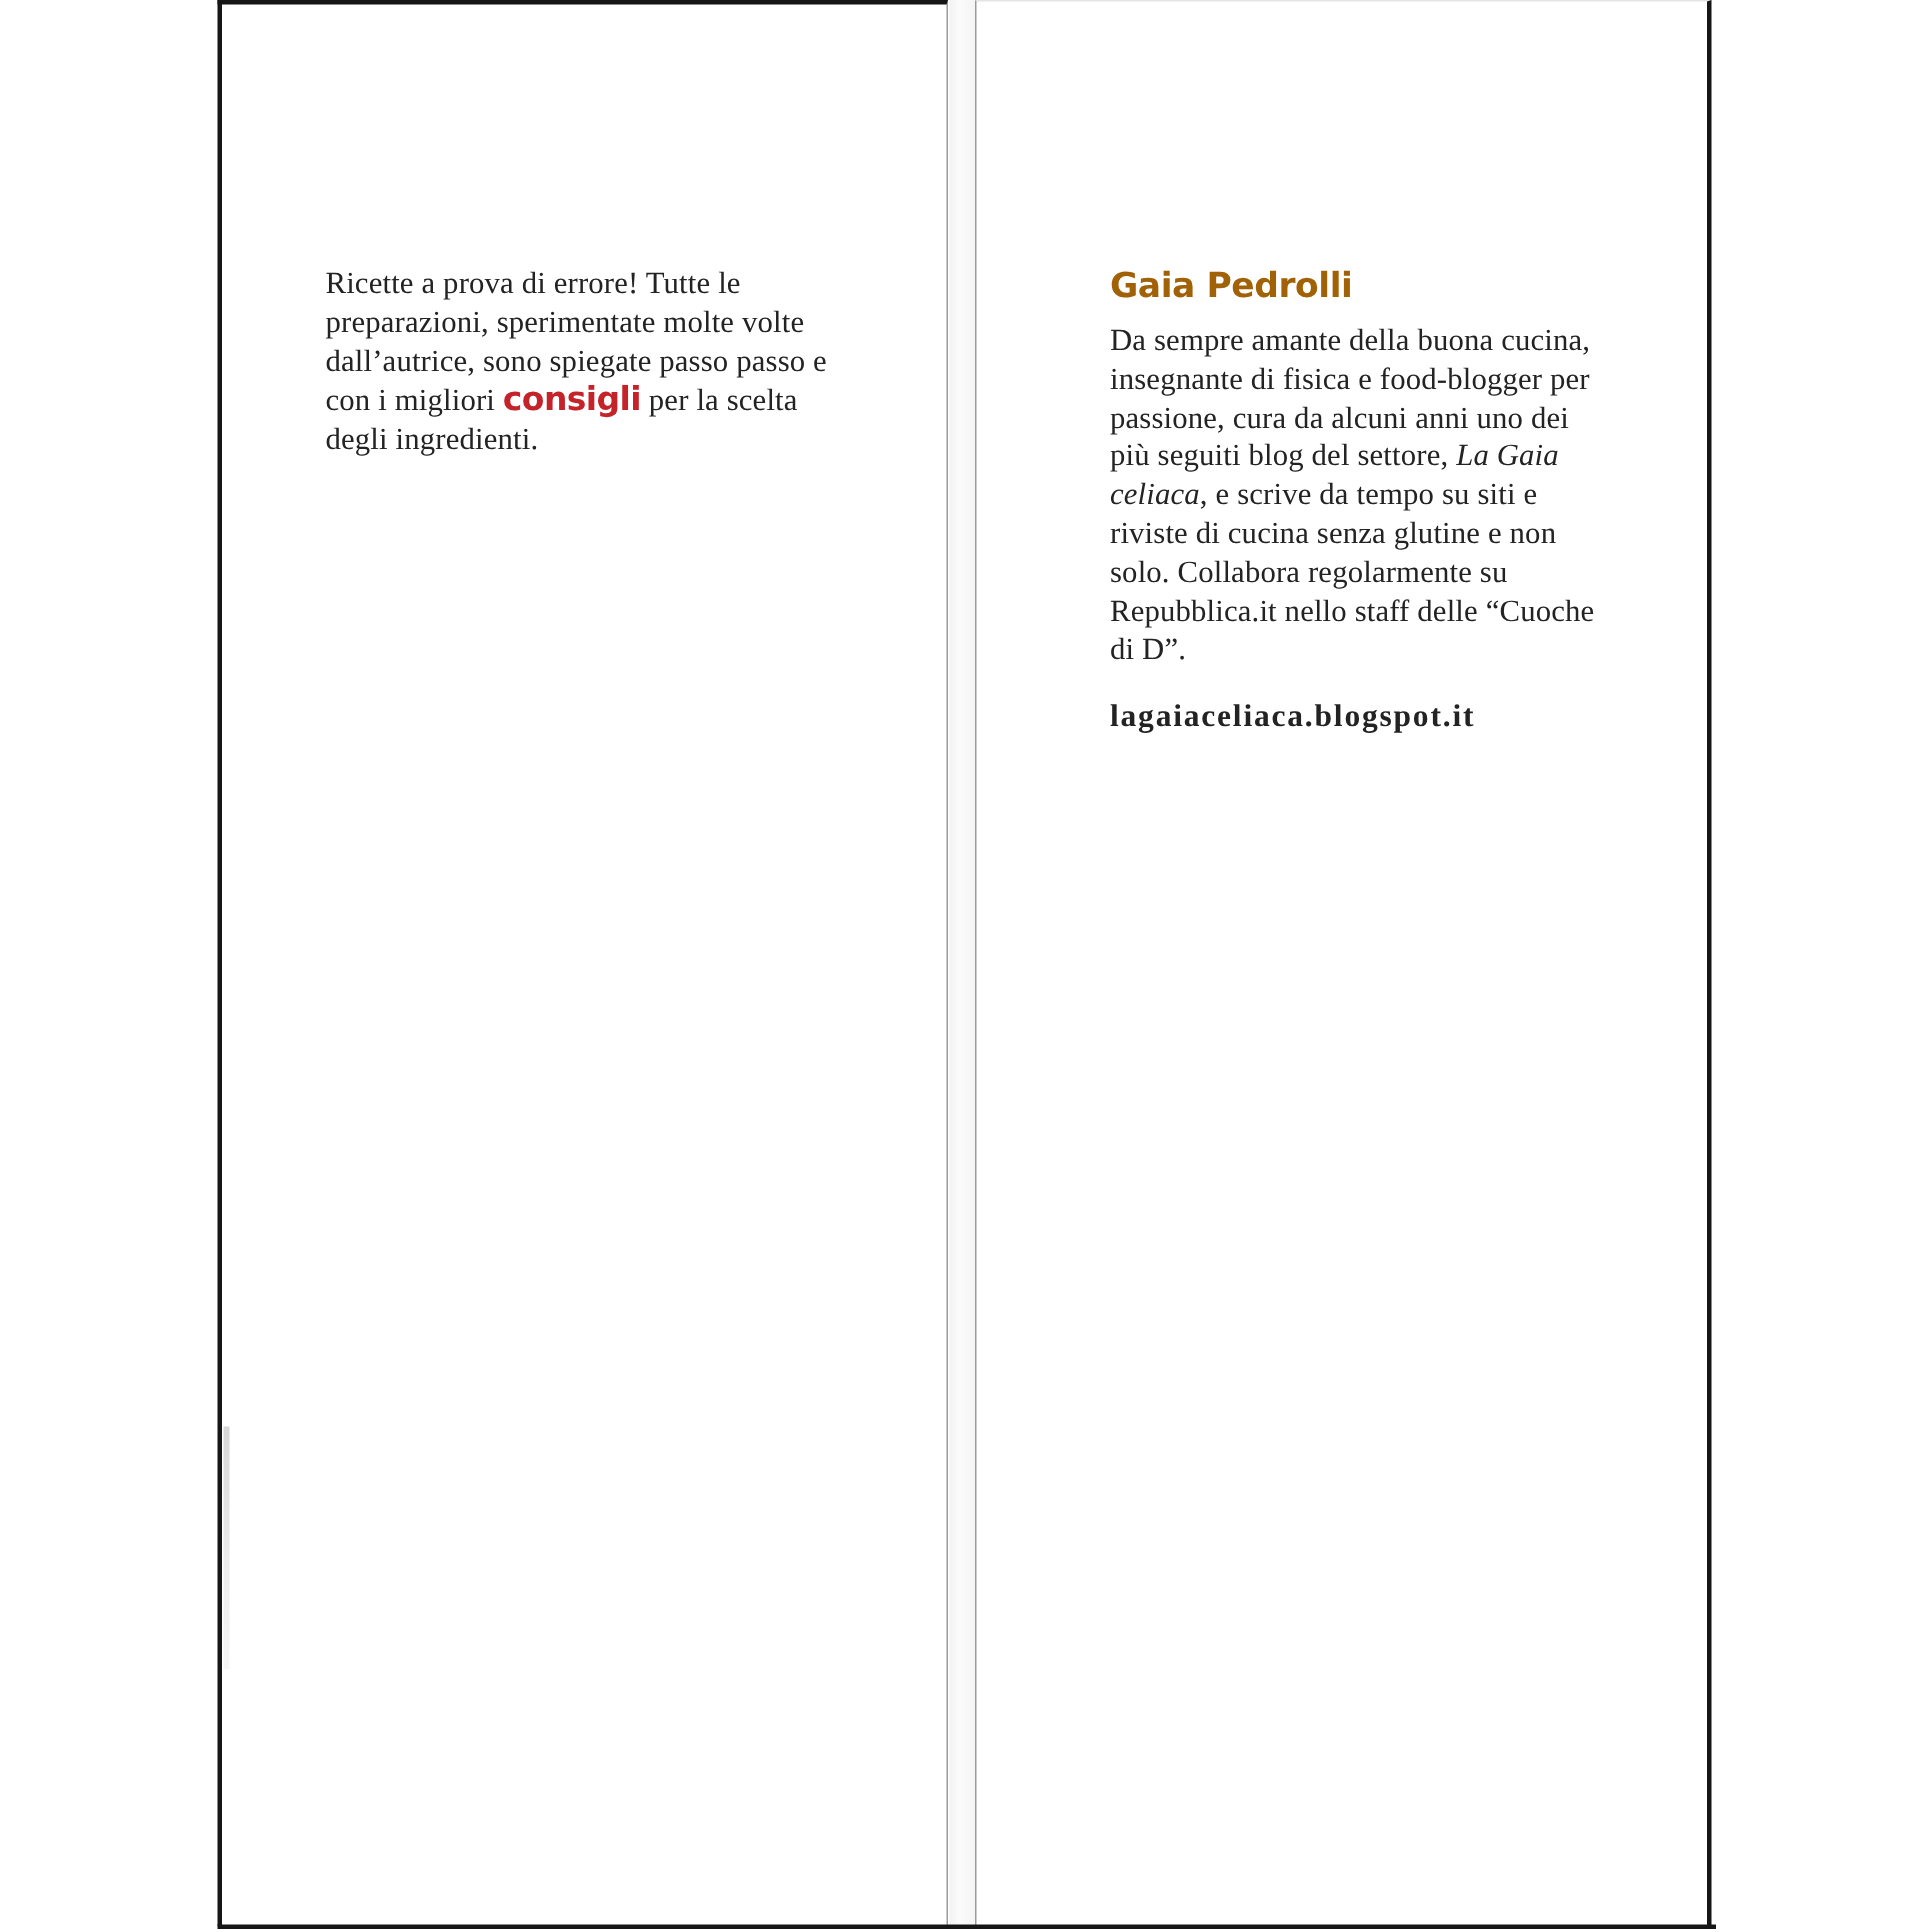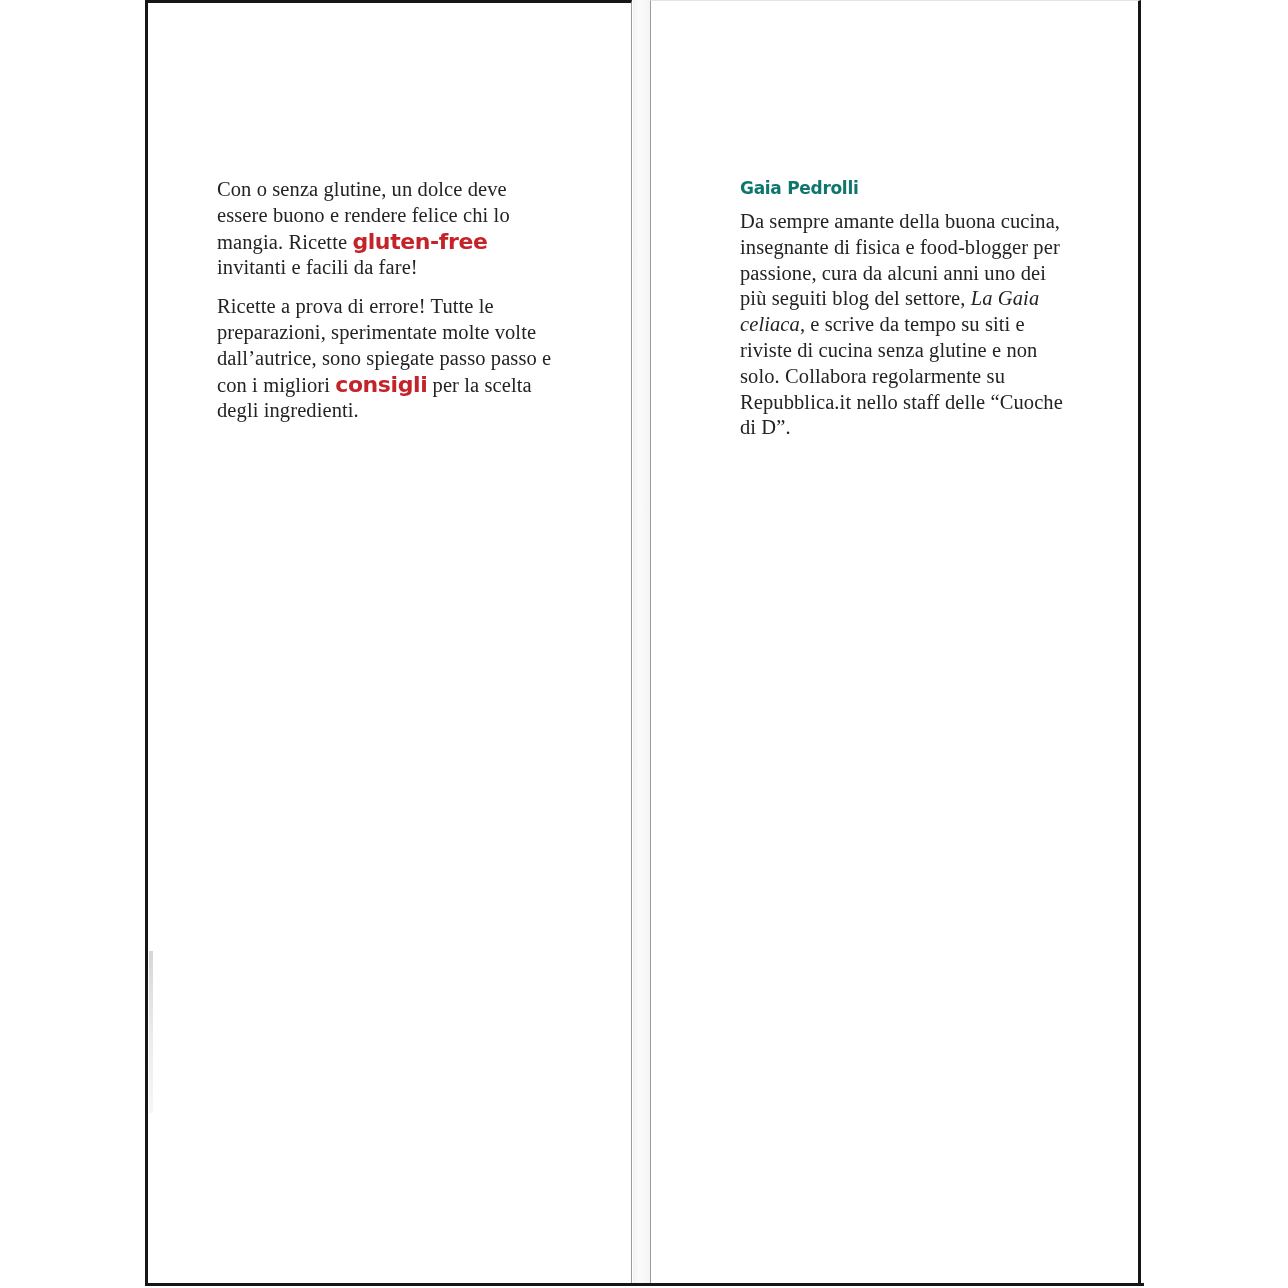--- a/index.html
+++ b/index.html
@@ -88,22 +88,22 @@
     font-family: "DejaVu Sans", sans-serif;
     font-weight: bold;
     color: #c42329;
     font-size: 22px;
     letter-spacing: -0.4px;
     line-height: 25.8px;
   }
   .author-title {
     font-family: "DejaVu Sans", sans-serif;
     font-weight: bold;
-    color: #0f766e;
-    font-size: 17px;
+    color: #a16207;
+    font-size: 23px;
     letter-spacing: -0.3px;
     margin: 0 0 11px 0;
   }
   .italic { font-style: italic; }
   .website {
     font-size: 21px;
     font-weight: bold;
     letter-spacing: 1.2px;
     margin: 18px 0 0 0;
   }
@@ -112,36 +112,36 @@
 <body>
 
 <div class="spread">
 
   <div class="fold-gap"></div>
 
   <div class="page page-left">
     <div class="scan-artifact"></div>
     <div class="text-block left-text">
 
-      <p class="body-text"><span>Con o senza glutine, un dolce deve essere buono e rendere felice chi lo mangia. Ricette </span><span class="red-bold">gluten-free</span><span> invitanti e facili da fare!</span></p>
 
 
 
 
       <p class="body-text"><span>Ricette a prova di errore! Tutte le preparazioni, sperimentate molte volte dall’autrice, sono spiegate passo passo e con i migliori </span><span class="red-bold">consigli</span><span> per la scelta degli ingredienti.</span></p>
 
     </div>
   </div>
 
   <div class="page page-right">
     <div class="text-block right-text">
 
       <h2 class="author-title">Gaia Pedrolli</h2>
 
       <p class="body-text"><span>Da sempre amante della buona cucina, insegnante di fisica e food-blogger per passione, cura da alcuni anni uno dei più seguiti blog del settore, </span><span class="italic">La Gaia celiaca</span><span>, e scrive da tempo su siti e riviste di cucina senza glutine e non solo. Collabora regolarmente su Repubblica.it nello staff delle “Cuoche di D”.</span></p>
 
+      <p class="body-text website">lagaiaceliaca.blogspot.it</p>
 
     </div>
   </div>
 
   <div class="bottom-rule"></div>
 
 </div>
 
 </body></html>

